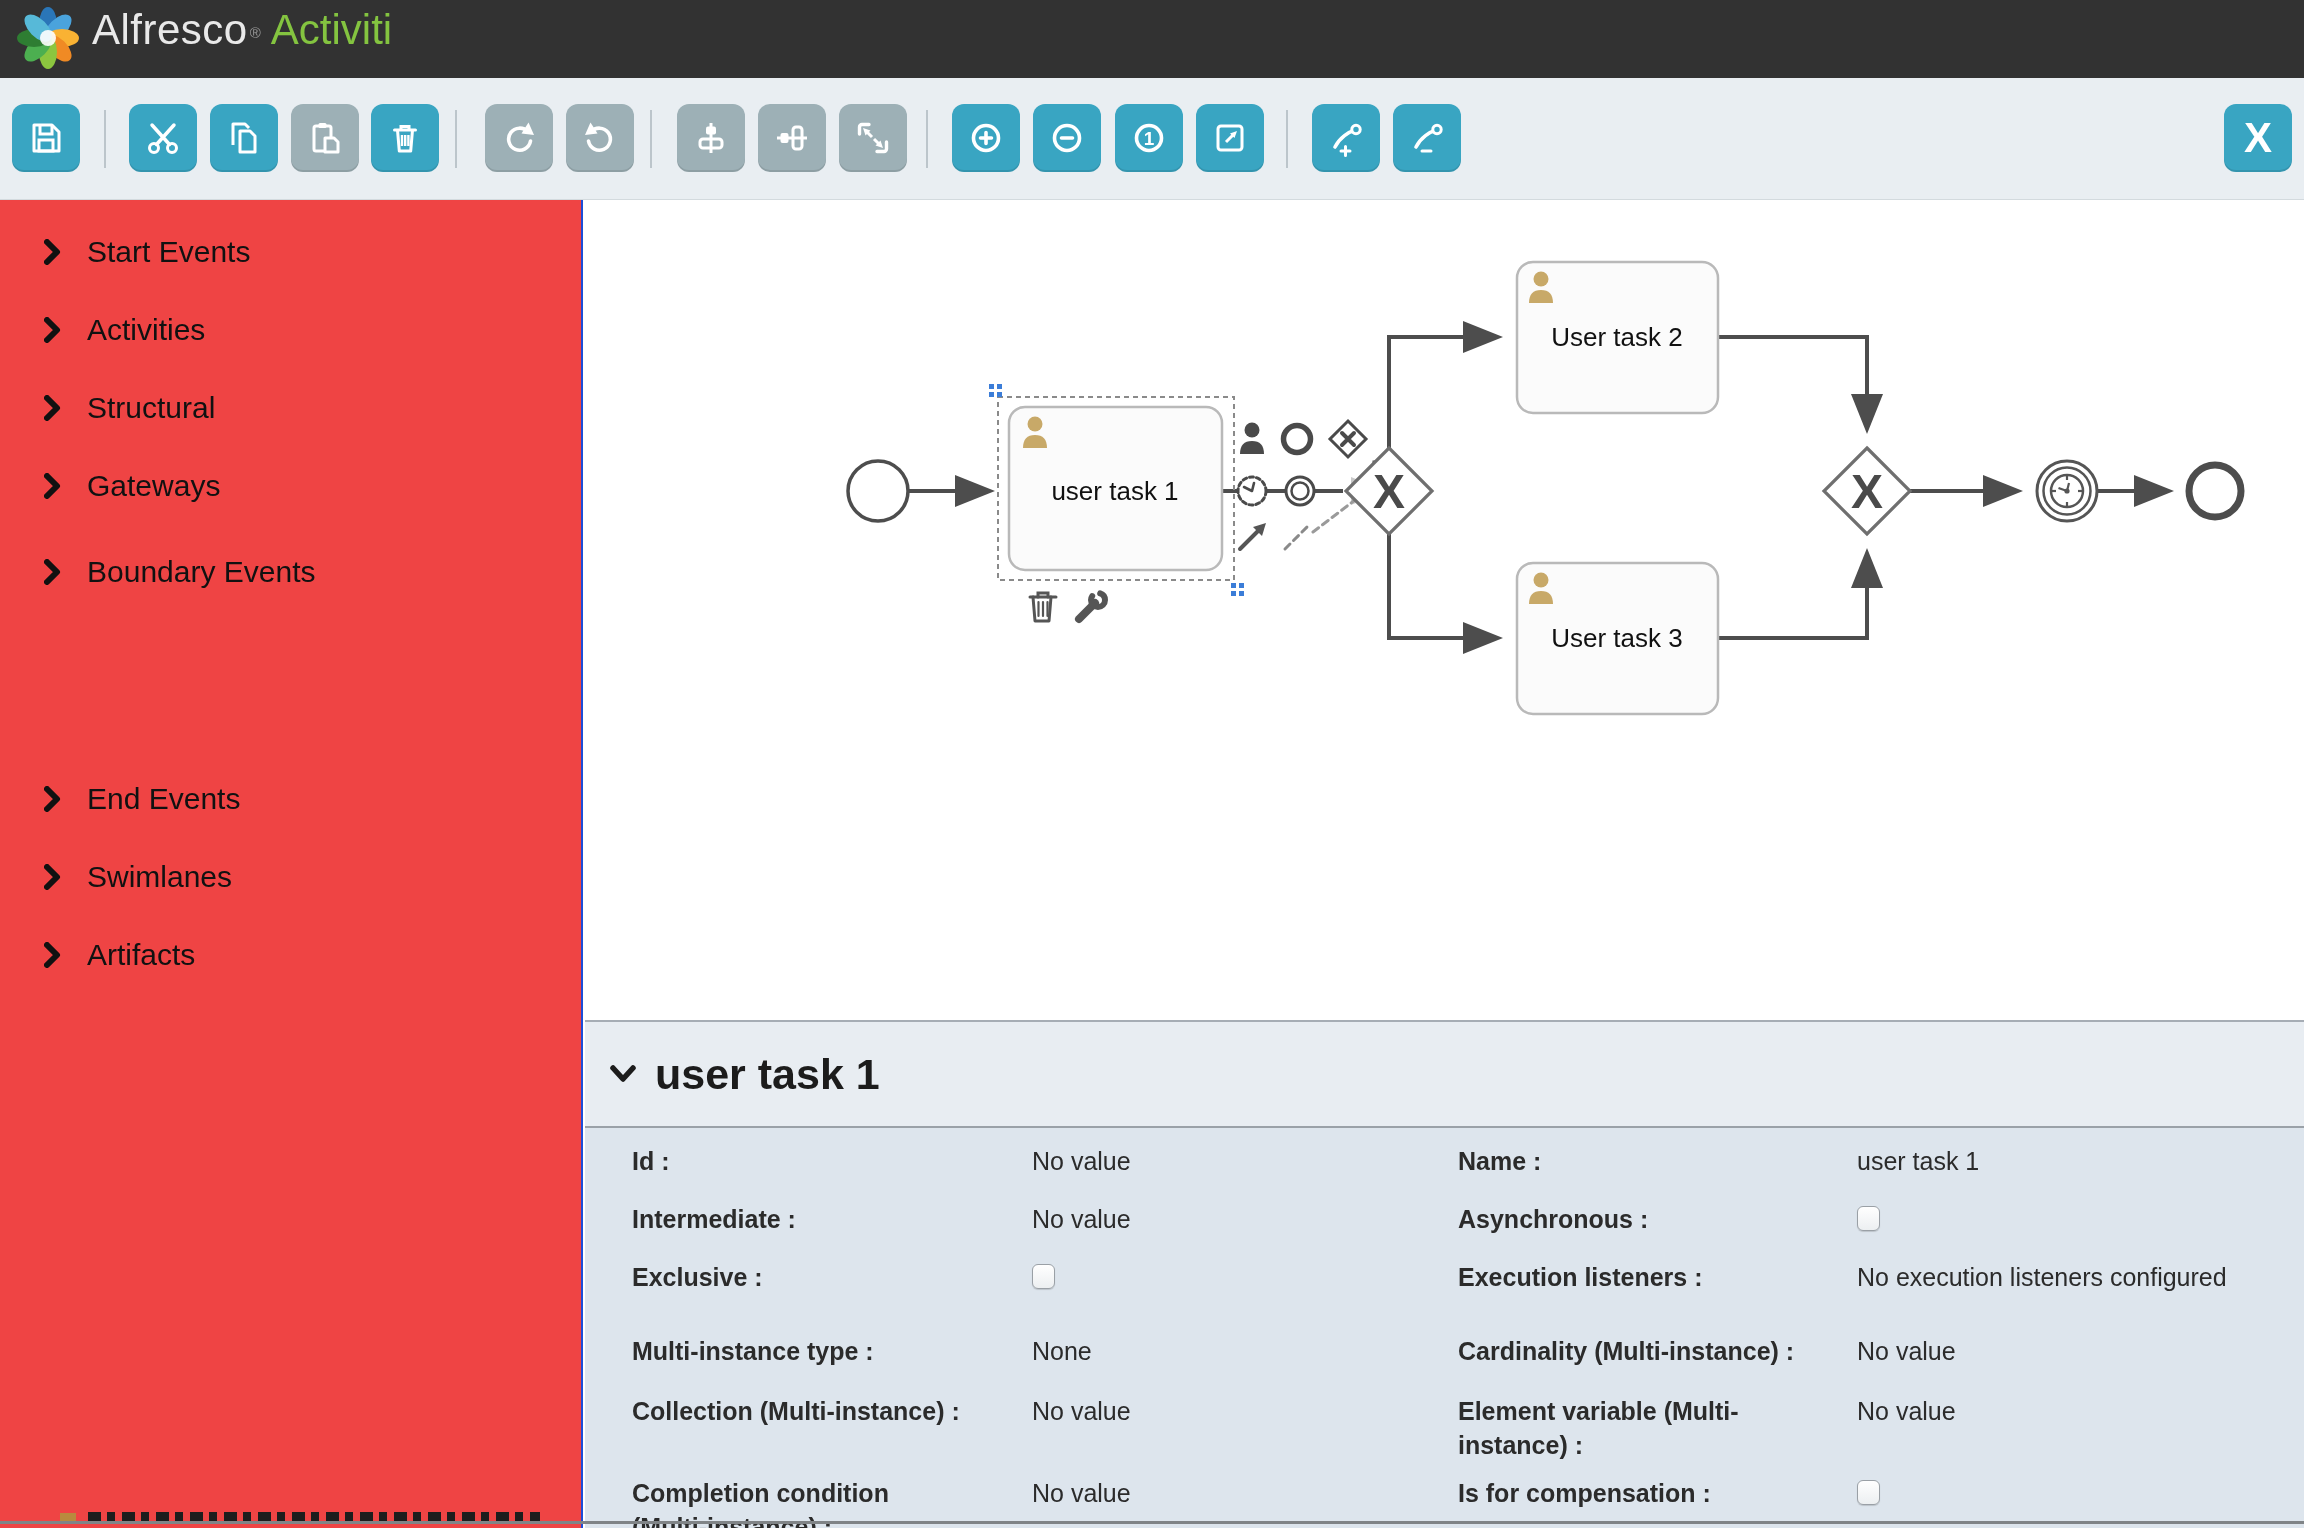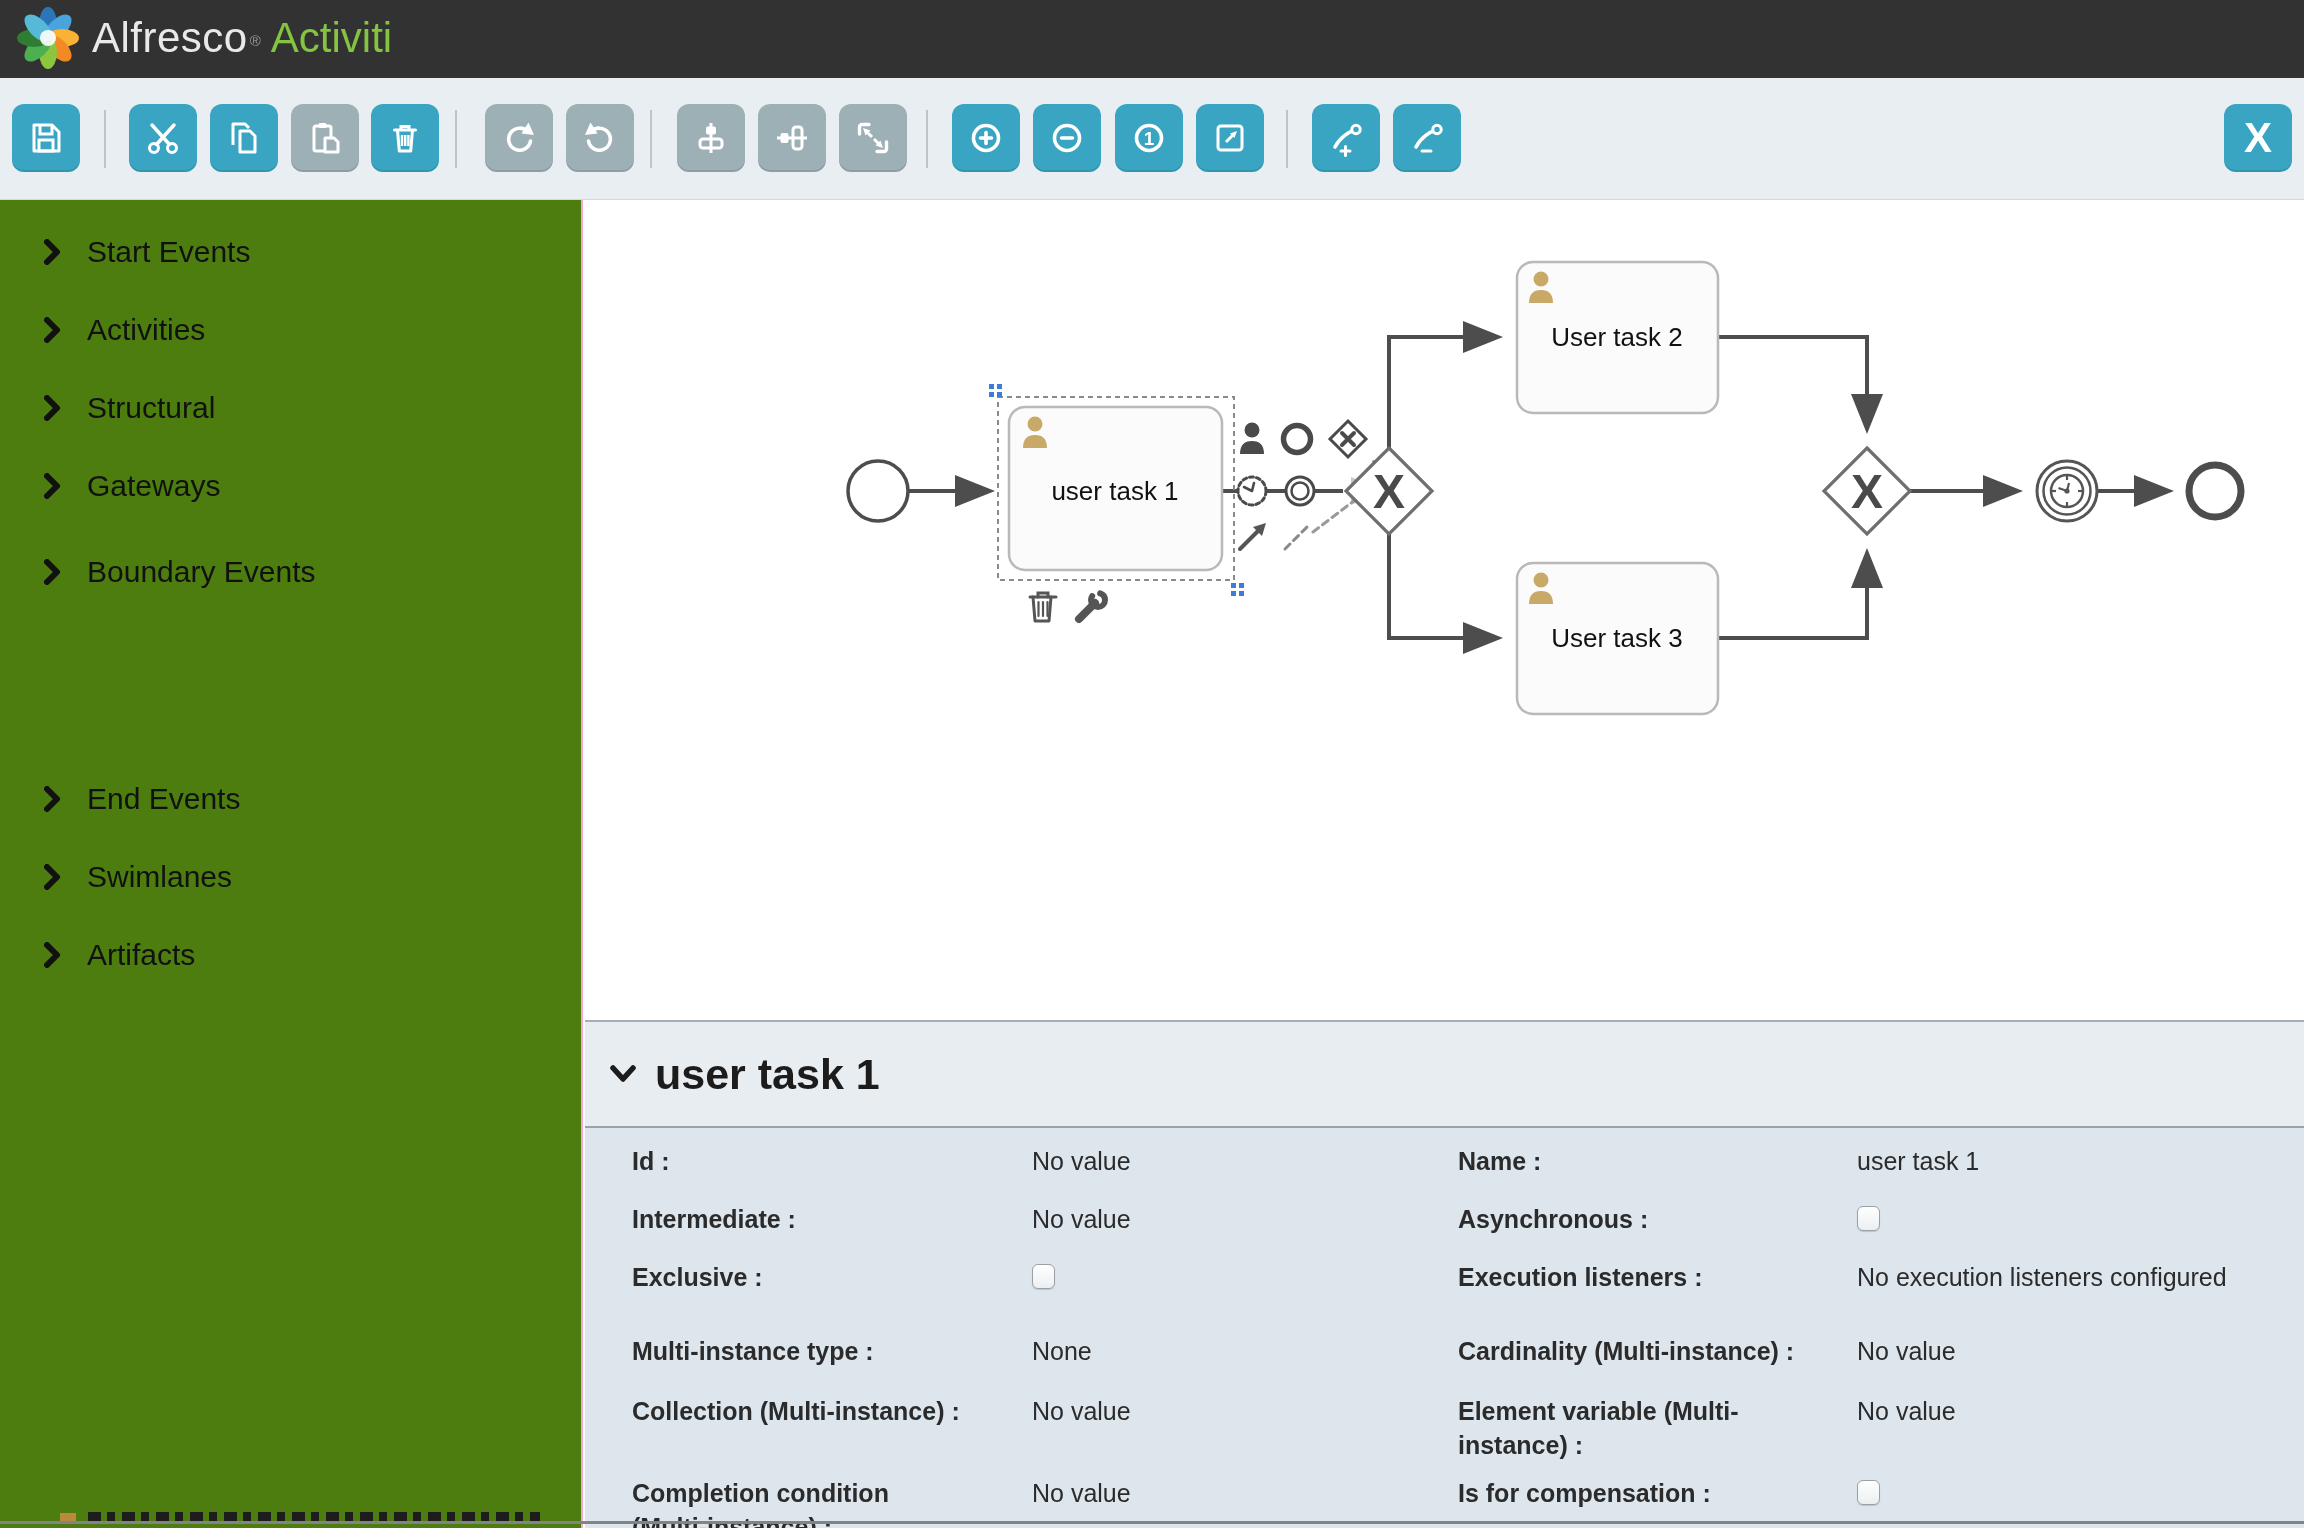--- a/index.html
+++ b/index.html
@@ -1,36 +1,36 @@
 <!DOCTYPE html>
 <html><head>
 <meta charset="utf-8">
 <style>
   * { margin:0; padding:0; box-sizing:border-box; }
   html,body { width:2304px; height:1528px; overflow:hidden; background:#ffffff;
               font-family:"Liberation Sans", sans-serif; position:relative; }
 
   
   .app-header { position:absolute; left:0; top:0; width:2304px; height:78px; background:#323232; }
-  .brand { position:absolute; left:16px; top:6px; display:flex; align-items:center; gap:12px; }
+  .brand { position:absolute; left:16px; top:6px; display:flex; align-items:flex-start; gap:12px; }
   .brand-text { font-size:42px; letter-spacing:0.5px; color:#e9e9e9; }
   .brand-mark { font-size:15px; color:#9a9a9a; vertical-align:super; margin-left:2px;}
   .brand-activiti { font-size:42px; color:#84c440; margin-left:10px; }
 
   
   .toolbar { position:absolute; left:0; top:78px; width:2304px; height:122px; background:#e9eef2; border-bottom:1px solid #d3dade; }
   .tb-btn { position:absolute; top:26px; width:68px; height:68px; border-radius:12px;
             background:#39a5c2; --bg:#39a5c2; color:#ffffff; display:flex; align-items:center; justify-content:center;
             box-shadow: inset 0 -2px 0 rgba(0,0,0,.10); cursor:pointer; }
   .tb-btn.disabled { background:#9db0b6; --bg:#9db0b6; }
   .tb-sep { position:absolute; top:32px; width:2px; height:58px; background:#bcc5cb; }
   .tb-x { font-size:42px; font-weight:bold; color:#fff; }
 
   
-  .palette { position:absolute; left:0; top:200px; width:583px; height:1328px; background:#4d7c0f; border-right:2px solid #f9a8d4; }
+  .palette { position:absolute; left:0; top:200px; width:583px; height:1328px; background:#ef4444; border-right:2px solid #1d4ed8; }
   .pal-item { position:absolute; left:44px; display:flex; align-items:center; gap:26px; height:42px; cursor:pointer; }
   .pal-item span { font-size:30px; color:#111; white-space:nowrap; }
 
   
   .canvas { position:absolute; left:585px; top:200px; width:1719px; height:820px; background:#ffffff; }
 
   
   .props { position:absolute; left:585px; top:1020px; width:1719px; height:508px; background:#dde5ed; border-top:2px solid #a6adb5; }
   .props-header { position:absolute; left:0; top:0; width:1719px; height:106px; background:#e8edf2; border-bottom:2px solid #9aa1a8;
                   display:flex; align-items:center; gap:18px; padding-left:24px; }

